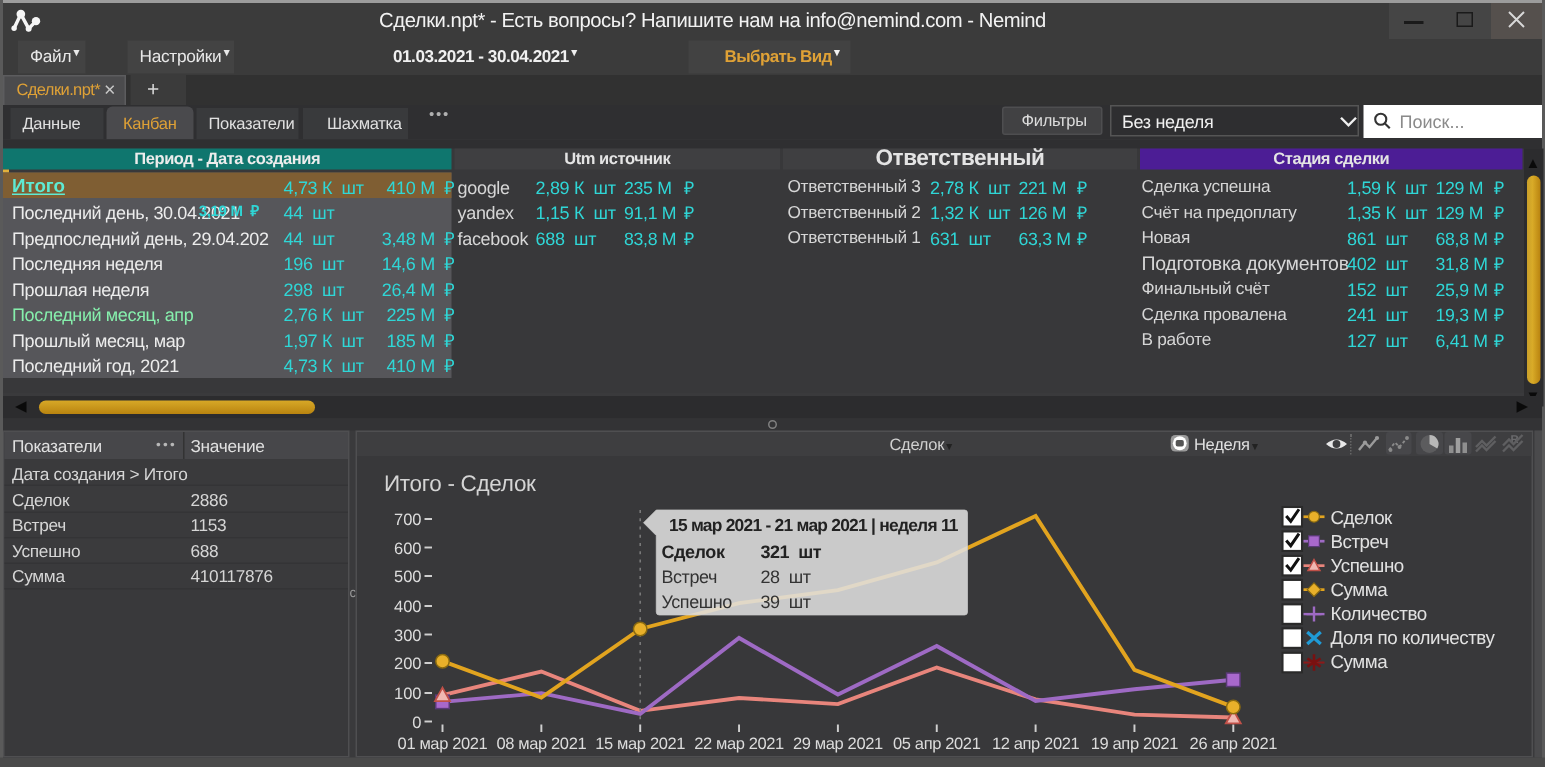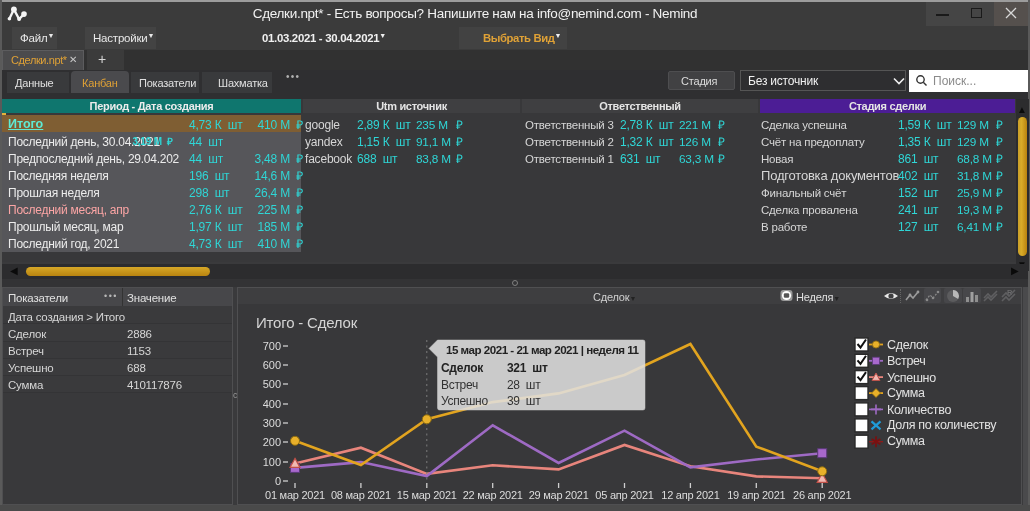--- a/index.html
+++ b/index.html
@@ -57,60 +57,60 @@
 <div class="abs" style="left:15px;top:77px;font-size:11px;letter-spacing:-0.2px;color:#e0e0e0;">Данные</div>
 <div class="abs" style="left:71px;top:71px;width:58px;height:22px;background:#4a4a4d;border-radius:4px 4px 0 0;"></div>
 <div class="abs" style="left:82px;top:77px;font-size:11px;letter-spacing:-0.2px;color:#dfa136;">Канбан</div>
 <div class="abs" style="left:131px;top:72px;width:68px;height:21px;background:#393a3c;"></div>
 <div class="abs" style="left:139px;top:77px;font-size:11px;letter-spacing:-0.2px;color:#e0e0e0;">Показатели</div>
 <div class="abs" style="left:202px;top:72px;width:70px;height:21px;background:#393a3c;"></div>
 <div class="abs" style="left:218px;top:77px;font-size:11px;letter-spacing:-0.2px;color:#e0e0e0;">Шахматка</div>
 <div class="abs" style="left:286px;top:71px;font-size:10px;color:#b0b0b0;letter-spacing:1.2px;">•••</div>
 
 <div class="abs" style="left:668px;top:71px;width:67px;height:19px;background:#414143;border:1px solid #4e4e50;border-radius:2px;"></div>
-<div class="abs" style="left:681px;top:75px;font-size:11px;letter-spacing:-0.2px;color:#dcdcdc;">Стадия</div>
+<div class="abs" style="left:681px;top:75px;font-size:11px;letter-spacing:-0.2px;color:#dcdcdc;">Фильтры</div>
 <div class="abs" style="left:740px;top:70px;width:166px;height:21px;background:#2e2e30;border:1px solid #555;"></div>
-<div class="abs" style="left:748px;top:74px;font-size:12px;letter-spacing:-0.2px;color:#f0f0f0;">Без источник</div>
+<div class="abs" style="left:748px;top:74px;font-size:12px;letter-spacing:-0.2px;color:#f0f0f0;">Без неделя</div>
 <svg class="abs" style="left:893px;top:77px;" width="12" height="8" viewBox="0 0 12 8">
     <polyline points="1,1.5 6,6.5 11,1.5" stroke="#f0f0f0" stroke-width="1.6" fill="none"></polyline>
   </svg>
 <div class="abs" style="left:909px;top:70px;width:119px;height:22px;background:#ffffff;"></div>
 <svg class="abs" style="left:915px;top:74px;" width="13" height="13" viewBox="0 0 13 13">
     <circle cx="5.5" cy="5.5" r="3.7" stroke="#333" stroke-width="1.4" fill="none"></circle>
     <line x1="8.3" y1="8.3" x2="11.5" y2="11.5" stroke="#333" stroke-width="1.4"></line>
   </svg>
 <div class="abs" style="left:933px;top:74px;font-size:12px;color:#8a8a8a;">Поиск...</div>
 
 <div class="abs" style="left:2px;top:93px;width:1026px;height:169px;background:#38383a;"></div>
 <div class="abs" style="left:2px;top:93px;width:1026px;height:6px;background:#2f2f31;"></div>
 
 <div class="abs" style="left:2px;top:99px;width:299px;height:14px;background:#0f766e;text-align:center;font-size:11px;letter-spacing:-0.3px;font-weight:bold;color:#ececec;line-height:14px;">Период - Дата создания</div>
 <div class="abs" style="left:303px;top:99px;width:217px;height:14px;background:#3f3f41;text-align:center;font-size:11px;letter-spacing:-0.3px;font-weight:bold;color:#e4e4e4;line-height:14px;">Utm источник</div>
-<div class="abs" style="left:522px;top:99px;width:236px;height:14px;background:#3f3f41;text-align:center;font-size:11px;letter-spacing:-0.3px;font-weight:bold;color:#e4e4e4;line-height:14px;">Ответственный</div>
+<div class="abs" style="left:522px;top:99px;width:236px;height:14px;background:#3f3f41;text-align:center;font-size:15px;letter-spacing:-0.3px;font-weight:bold;color:#e4e4e4;line-height:14px;">Ответственный</div>
 <div class="abs" style="left:760px;top:99px;width:255px;height:14px;background:#4c1d95;text-align:center;font-size:11px;letter-spacing:-0.3px;font-weight:bold;color:#e4e4e4;line-height:14px;">Стадия сделки</div>
 
 <div class="abs" style="left:2px;top:113px;width:4px;height:3px;background:#e2b13c;"></div>
 <div class="abs" style="left:2px;top:115px;width:299px;height:137px;background:#56565a;"></div>
 <div class="abs" style="left:2px;top:115px;width:299px;height:17px;background:#7f5e33;"></div>
 <div class="abs" style="left:8px;top:117px;font-size:12.5px;font-weight:bold;color:#5eead4;text-decoration:underline;">Итого</div>
 <div class="abs cy" style="left:189px;top:118px;font-size:12px;">4,73 К&nbsp; шт</div>
 <div class="abs cy" style="left:2px;top:118px;width:301px;text-align:right;font-size:12px;">410 М&nbsp; ₽</div>
 <div class="abs" style="left:8px;top:135px;font-size:12px;letter-spacing:-0.25px;color:#ececec;">Последний день, 30.04.2021</div>
 <div class="abs cy" style="left:189px;top:135px;font-size:12px;">44&nbsp; шт</div>
 <div class="abs cy" style="left:2px;top:135px;width:301px;text-align:center;font-size:10px;font-weight:bold;">3,19 М&nbsp; ₽</div>
 <div class="abs" style="left:8px;top:152px;font-size:12px;letter-spacing:-0.25px;color:#ececec;">Предпоследний день, 29.04.202</div>
 <div class="abs cy" style="left:189px;top:152px;font-size:12px;">44&nbsp; шт</div>
 <div class="abs cy" style="left:2px;top:152px;width:301px;text-align:right;font-size:12px;">3,48 М&nbsp; ₽</div>
 <div class="abs" style="left:8px;top:169px;font-size:12px;letter-spacing:-0.25px;color:#ececec;">Последняя неделя</div>
 <div class="abs cy" style="left:189px;top:169px;font-size:12px;">196&nbsp; шт</div>
 <div class="abs cy" style="left:2px;top:169px;width:301px;text-align:right;font-size:12px;">14,6 М&nbsp; ₽</div>
 <div class="abs" style="left:8px;top:186px;font-size:12px;letter-spacing:-0.25px;color:#ececec;">Прошлая неделя</div>
 <div class="abs cy" style="left:189px;top:186px;font-size:12px;">298&nbsp; шт</div>
 <div class="abs cy" style="left:2px;top:186px;width:301px;text-align:right;font-size:12px;">26,4 М&nbsp; ₽</div>
-<div class="abs" style="left:8px;top:203px;font-size:12px;letter-spacing:-0.25px;color:#fca5a5;">Последний месяц, апр</div>
+<div class="abs" style="left:8px;top:203px;font-size:12px;letter-spacing:-0.25px;color:#86efac;">Последний месяц, апр</div>
 <div class="abs cy" style="left:189px;top:203px;font-size:12px;">2,76 К&nbsp; шт</div>
 <div class="abs cy" style="left:2px;top:203px;width:301px;text-align:right;font-size:12px;">225 М&nbsp; ₽</div>
 <div class="abs" style="left:8px;top:220px;font-size:12px;letter-spacing:-0.25px;color:#ececec;">Прошлый месяц, мар</div>
 <div class="abs cy" style="left:189px;top:220px;font-size:12px;">1,97 К&nbsp; шт</div>
 <div class="abs cy" style="left:2px;top:220px;width:301px;text-align:right;font-size:12px;">185 М&nbsp; ₽</div>
 <div class="abs" style="left:8px;top:237px;font-size:12px;letter-spacing:-0.25px;color:#ececec;">Последний год, 2021</div>
 <div class="abs cy" style="left:189px;top:237px;font-size:12px;">4,73 К&nbsp; шт</div>
 <div class="abs cy" style="left:2px;top:237px;width:301px;text-align:right;font-size:12px;">410 М&nbsp; ₽</div>
 
 <div class="abs lbl" style="font-size:12px;left:305px;top:118px;">google</div>

